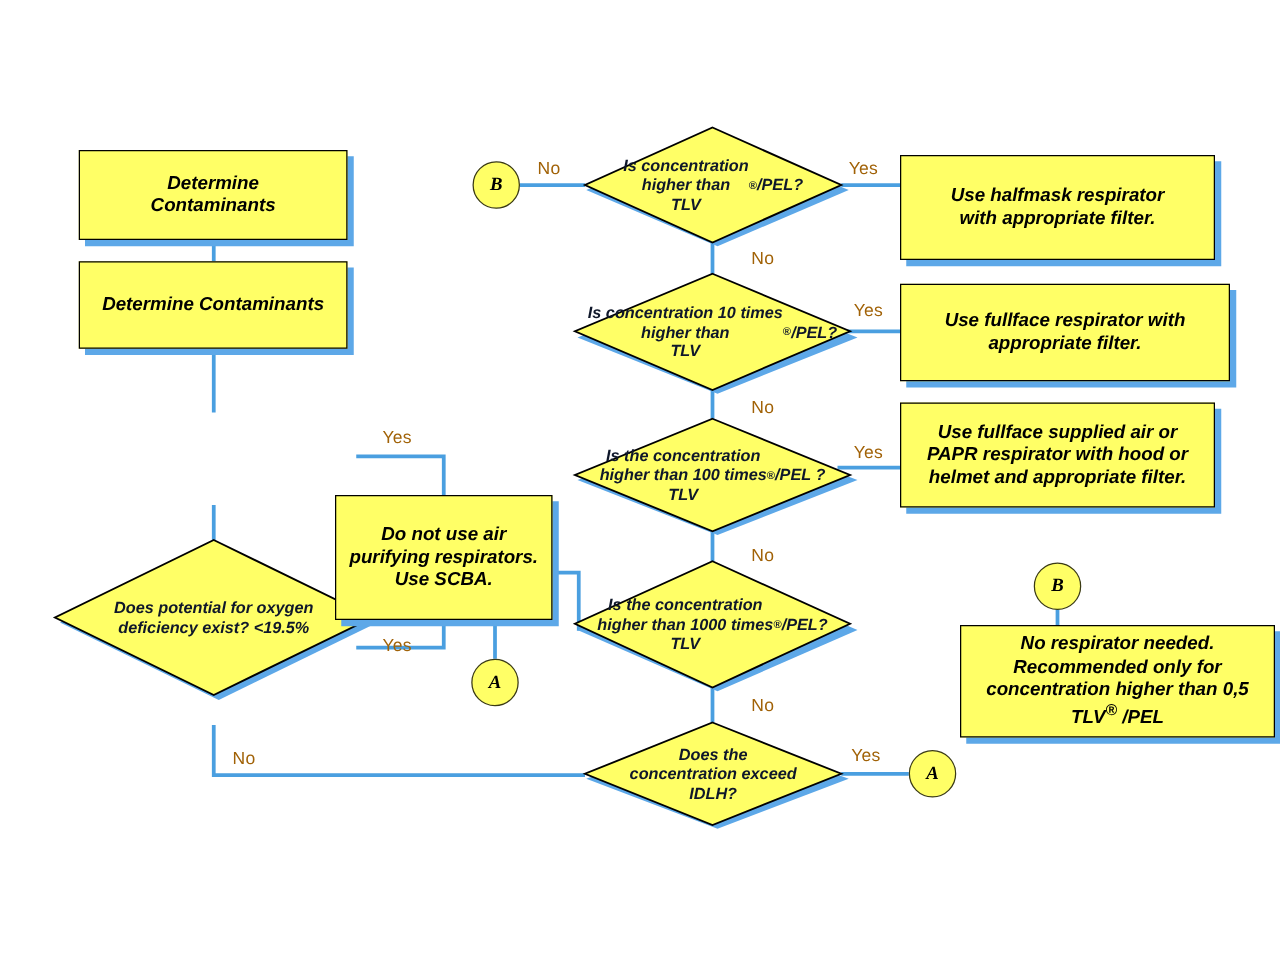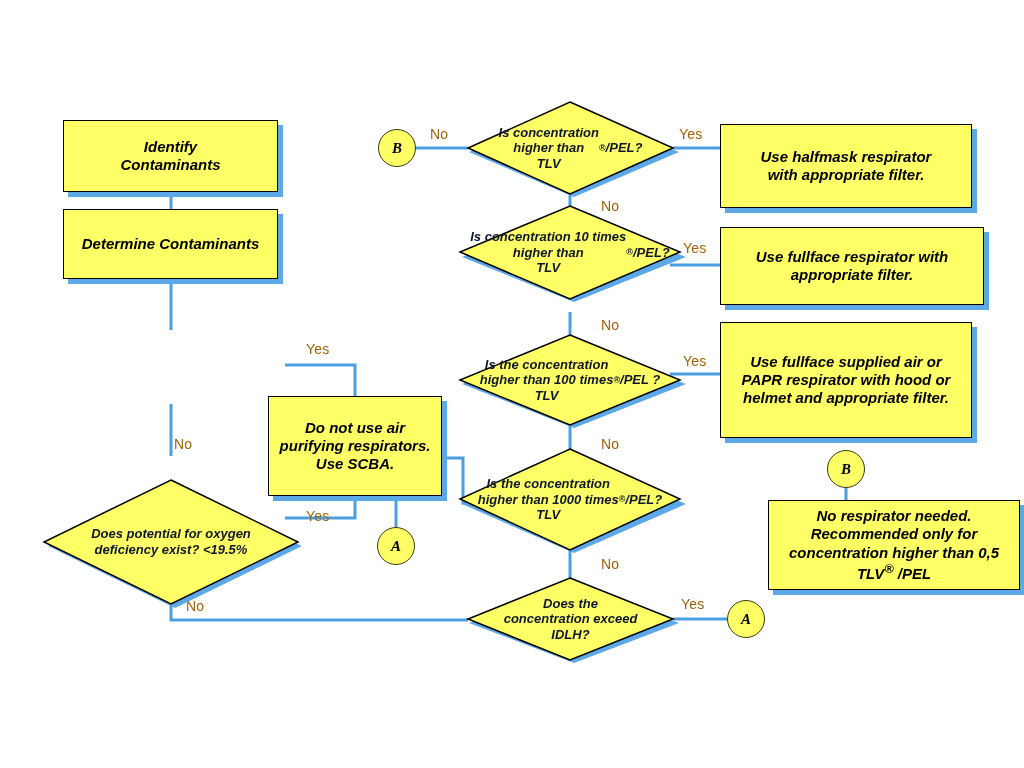--- a/index.html
+++ b/index.html
@@ -143,34 +143,34 @@
   <div class="edge-label" style="left:601px;top:556px;">No</div>
   <div class="edge-label" style="left:681px;top:596px;">Yes</div>
   <div class="edge-label" style="left:306px;top:341px;">Yes</div>
   <div class="edge-label" style="left:174px;top:436px;">No</div>
   <div class="edge-label" style="left:306px;top:508px;">Yes</div>
   <div class="edge-label" style="left:186px;top:598px;">No</div>
 
   <div class="boxwrap node" style="left:63px;top:120px;width:215px;height:72px;">
     <div class="shadow"></div>
     <div class="box">
-      <div class="txt">Identify
+      <div class="txt">Determine
 Contaminants</div>
     </div>
   </div>
 
   <div class="boxwrap node" style="left:63px;top:209px;width:215px;height:70px;">
     <div class="shadow"></div>
     <div class="box">
       <div class="txt">Determine Contaminants</div>
     </div>
   </div>
 
 
-  <div class="dia node" style="left:44px;top:480px;width:254px;height:124px;">
+  <div class="dia node" style="left:44px;top:432px;width:254px;height:124px;">
     <svg width="254" height="124" viewBox="0 0 254 124">
       <polygon points="131,8 258,66 131,128 4,66" fill="#5da8e8"></polygon>
       <polygon points="127,0 254,62 127,124 0,62" fill="#ffff66" stroke="#000000" stroke-width="1.5"></polygon>
     </svg>
     <div class="txt">Does potential for oxygen
 deficiency exist? &lt;19.5%</div>
   </div>
 
   <div class="boxwrap node" style="left:268px;top:396px;width:174px;height:100px;">
     <div class="shadow"></div>
@@ -190,21 +190,21 @@
   </div>
 
   <div class="dia node" style="left:468px;top:102px;width:205px;height:92px;">
     <svg width="205" height="92" viewBox="0 0 205 92">
       <polygon points="106,7 211,50 106,95 1,50" fill="#5da8e8"></polygon>
       <polygon points="102,0 205,46 102,92 0,46" fill="#ffff66" stroke="#000000" stroke-width="1.5"></polygon>
     </svg>
     <div class="txt">Is concentration<br>higher than<br>TLV<sup>®</sup> /PEL?</div>
   </div>
 
-  <div class="dia node" style="left:460px;top:206px;width:220px;height:93px;">
+  <div class="dia node" style="left:460px;top:219px;width:220px;height:93px;">
     <svg width="220" height="93" viewBox="0 0 220 93">
       <polygon points="114,7 226,51 114,96 2,51" fill="#5da8e8"></polygon>
       <polygon points="110,0 220,46 110,93 0,46" fill="#ffff66" stroke="#000000" stroke-width="1.5"></polygon>
     </svg>
     <div class="txt">Is concentration 10 times<br>higher than<br>TLV<sup>®</sup> /PEL?</div>
   </div>
 
   <div class="dia node" style="left:460px;top:335px;width:220px;height:90px;">
     <svg width="220" height="90" viewBox="0 0 220 90">
       <polygon points="114,7 226,49 114,93 2,49" fill="#5da8e8"></polygon>
@@ -240,21 +240,21 @@
   </div>
 
   <div class="boxwrap node" style="left:720px;top:227px;width:252px;height:78px;padding-left:12px;">
     <div class="shadow"></div>
     <div class="box">
       <div class="txt">Use fullface respirator with
 appropriate filter.</div>
     </div>
   </div>
 
-  <div class="boxwrap node" style="left:720px;top:322px;width:252px;height:116px;">
+  <div class="boxwrap node" style="left:720px;top:322px;width:252px;height:84px;">
     <div class="shadow"></div>
     <div class="box">
       <div class="txt">Use fullface supplied air or
 PAPR respirator with hood or
 helmet and appropriate filter.</div>
     </div>
   </div>
 
   <div class="circ node" style="left:827px;top:450px;width:38px;height:38px;">
     <span class="txt">B</span>

